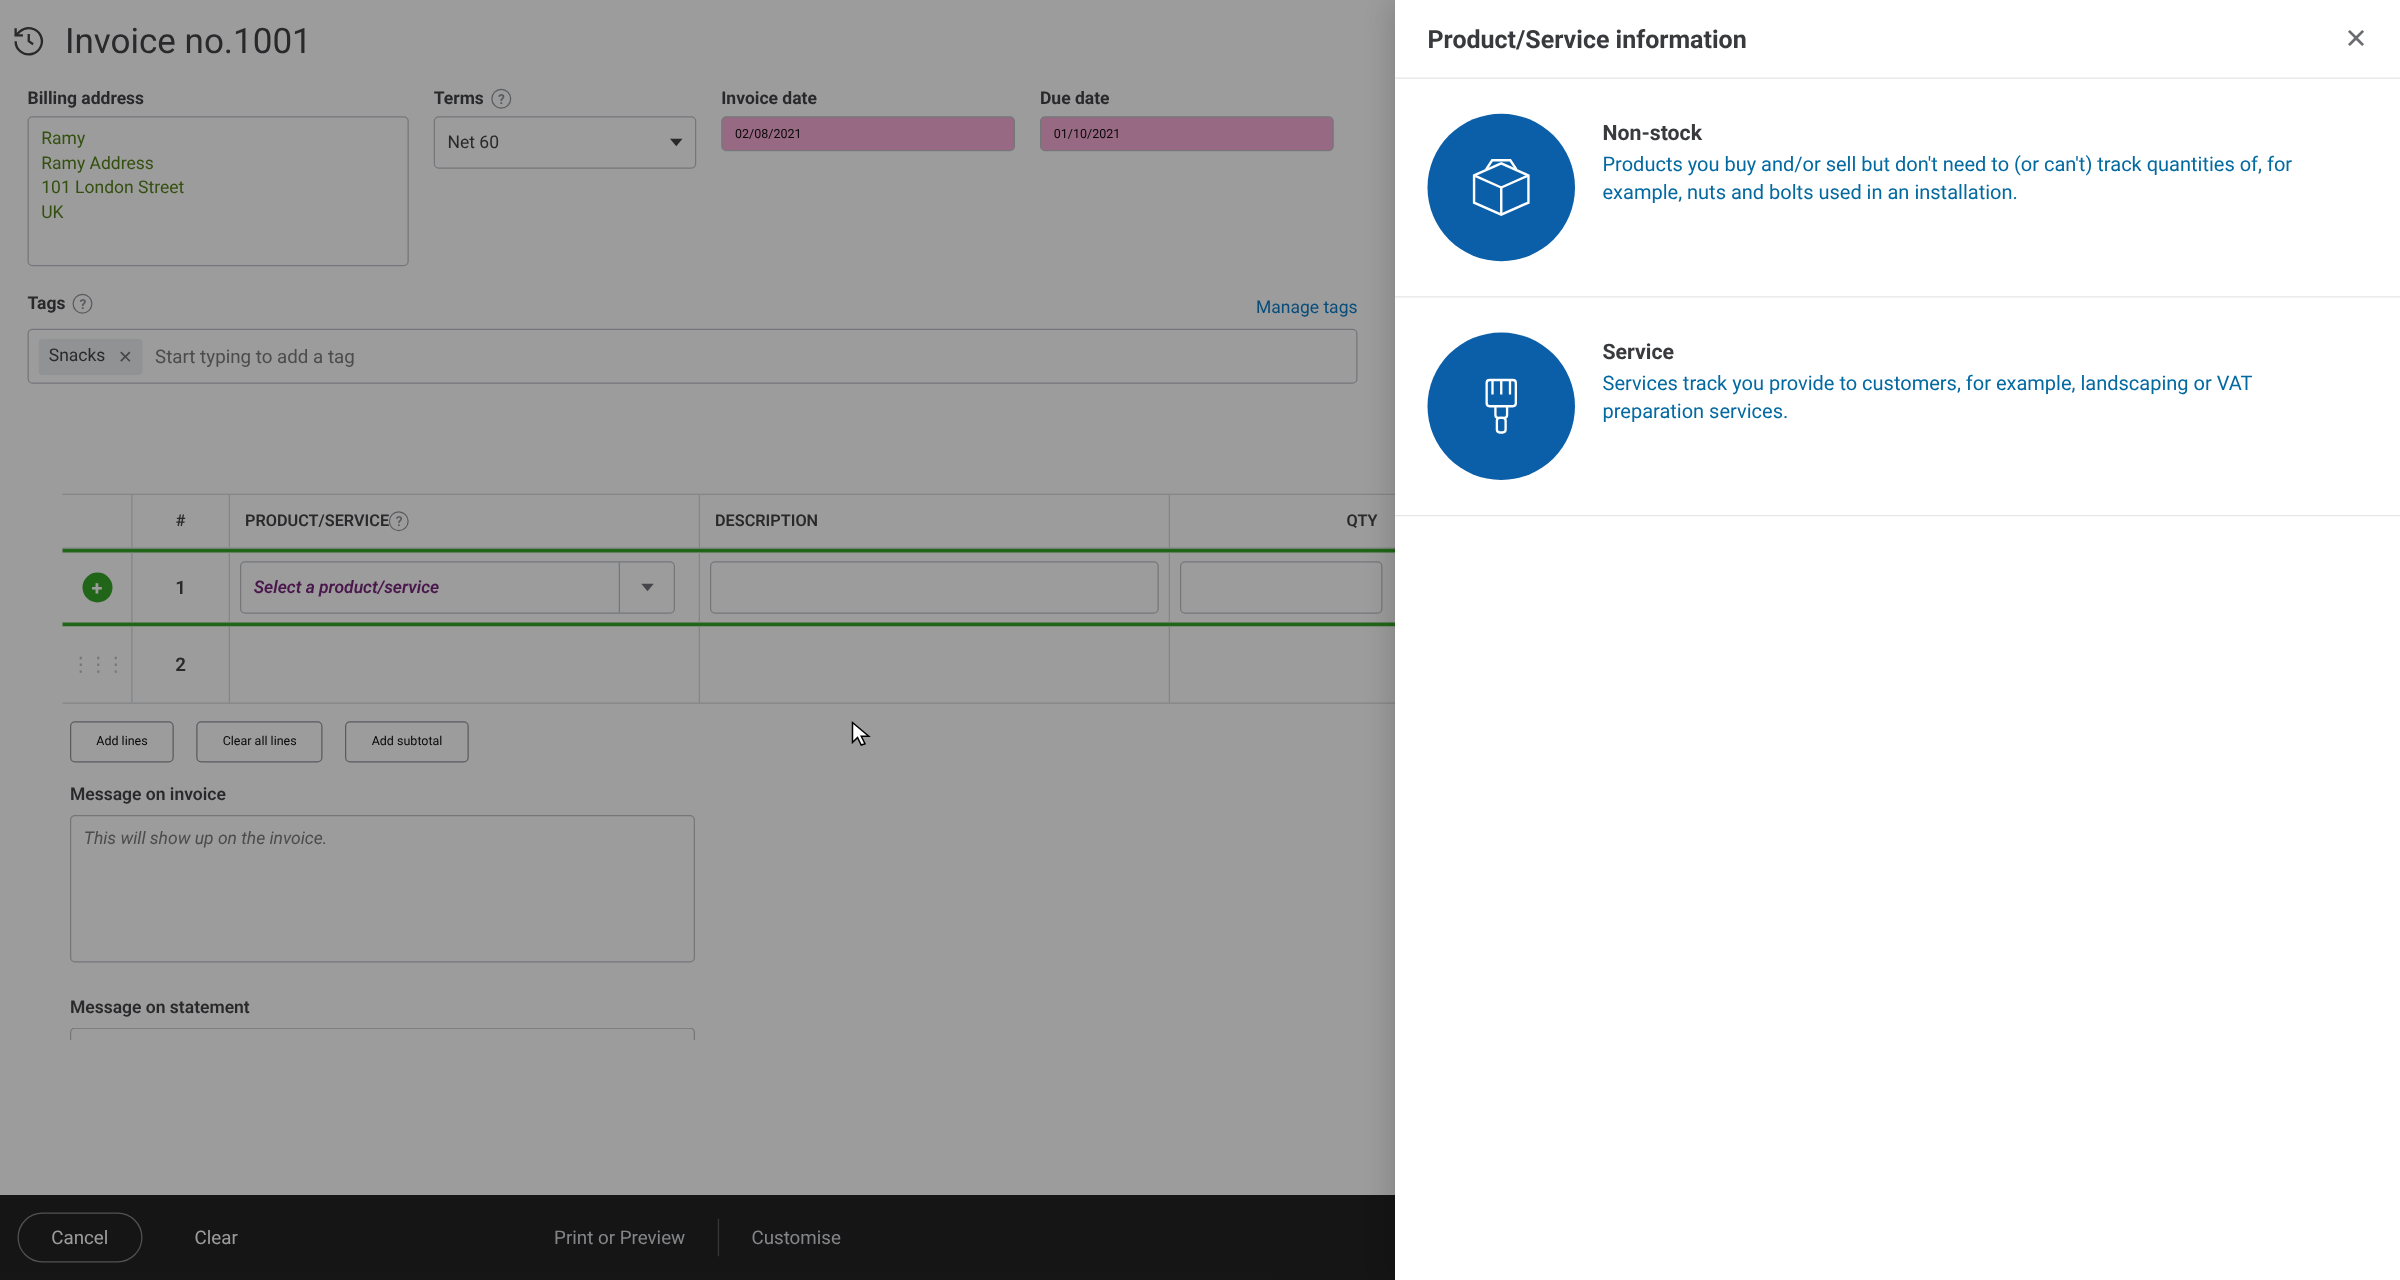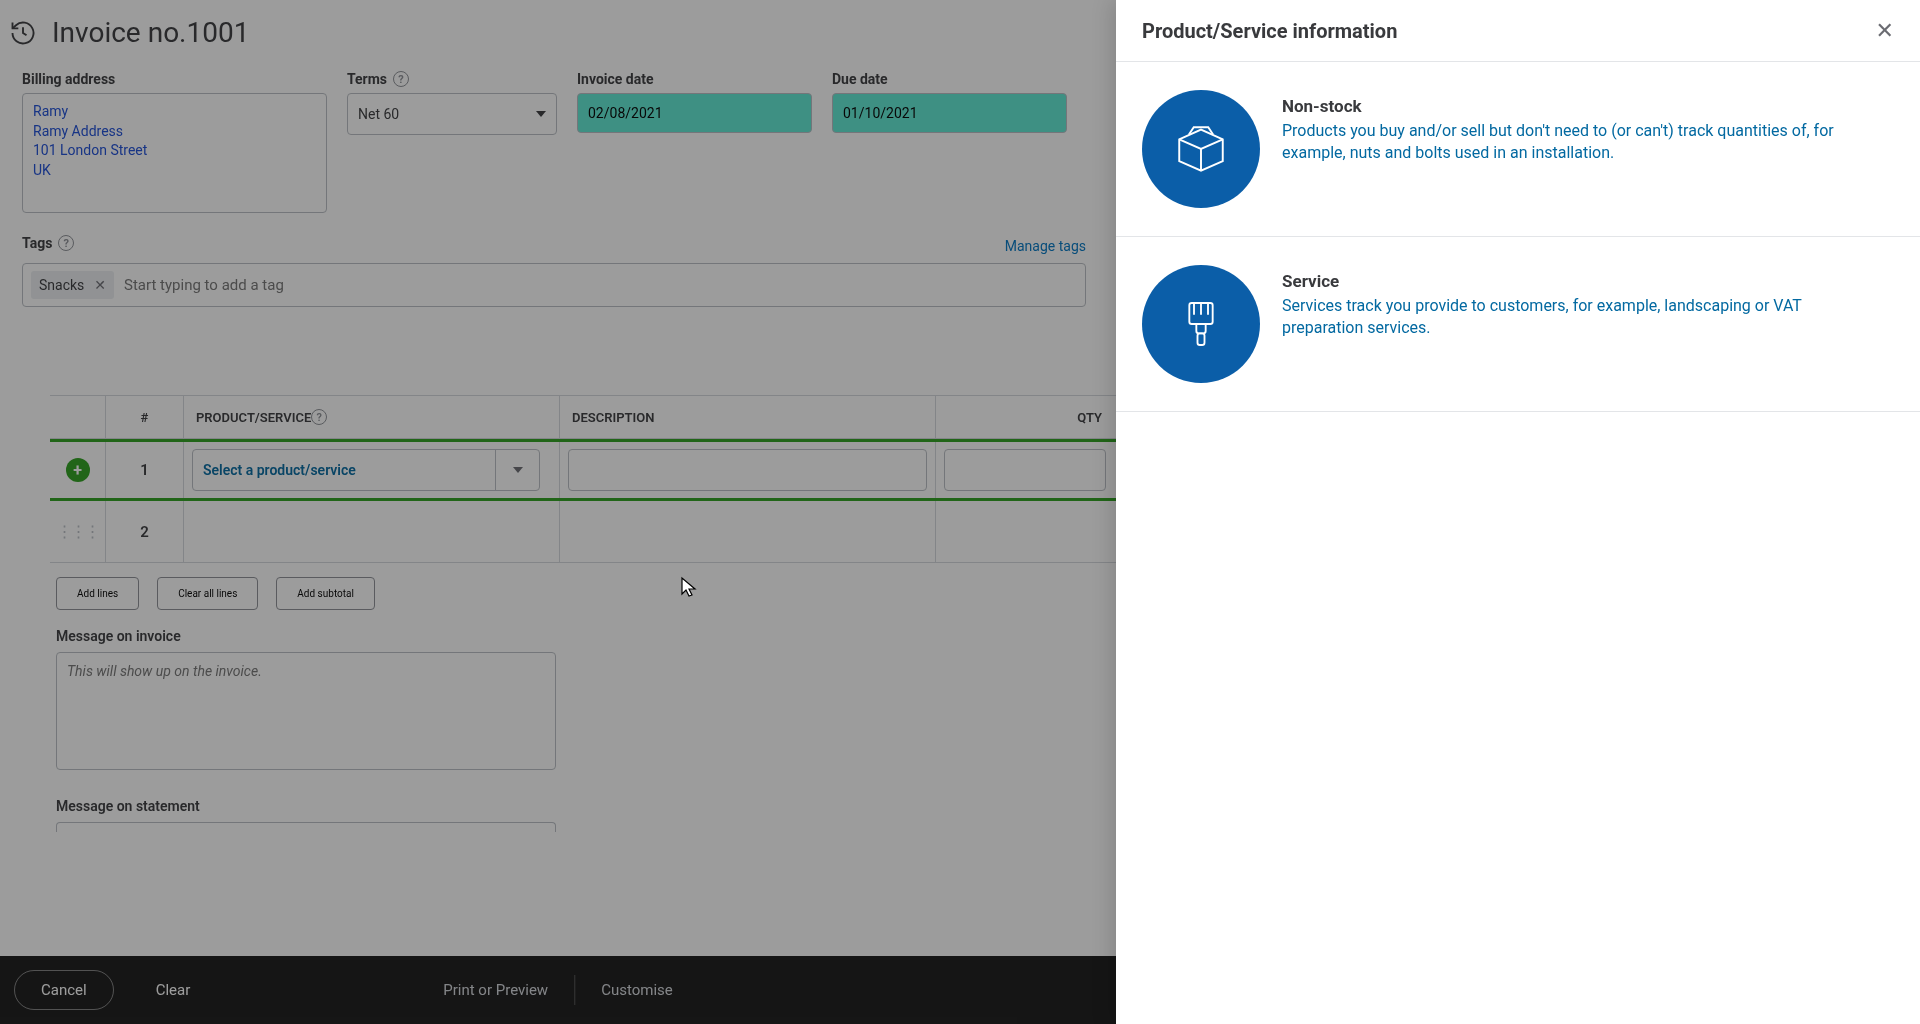--- a/index.html
+++ b/index.html
@@ -9,24 +9,24 @@
 .title-row{display:flex;align-items:center;gap:14px;padding:8px 0 22px 0}
 .history-icon{width:30px;height:30px;display:flex;align-items:center;justify-content:center}
 .title-text{font-size:28px;font-weight:400;letter-spacing:0}
 .form-row{display:flex;gap:20px;padding-left:14px}
 .fc-billing{width:305px}
 .fc-terms{width:210px}
 .fc-date{width:235px}
 .fc-due{width:235px}
 .field-label{font-size:14px;font-weight:700;color:#393a3d;display:flex;align-items:center;gap:6px;margin-bottom:6px}
 .help-ic{width:16px;height:16px;border:1px solid #8d9096;border-radius:50%;display:inline-flex;align-items:center;justify-content:center;font-size:11px;color:#8d9096}
-.textarea{width:100%;height:120px;border:1px solid #babec5;border-radius:4px;padding:8px 10px;font-size:14px;line-height:1.4;resize:none;font-family:inherit;color:#1d4ed8;background:#fff}
+.textarea{width:100%;height:120px;border:1px solid #babec5;border-radius:4px;padding:8px 10px;font-size:14px;line-height:1.4;resize:none;font-family:inherit;color:#4d7c0f;background:#fff}
 .select{width:100%;height:42px;border:1px solid #babec5;border-radius:4px;padding:0 10px;font-size:14px;background:#fff;display:flex;align-items:center;justify-content:space-between}
 .caret{width:0;height:0;border-left:5px solid transparent;border-right:5px solid transparent;border-top:6px solid #393a3d}
-.date-in{width:100%;height:40px;border:1px solid #babec5;border-radius:4px;padding:0 10px;font-size:14px;background:#5eead4}
+.date-in{width:100%;height:28px;border:1px solid #babec5;border-radius:4px;padding:0 10px;font-size:10px;background:#f9a8d4}
 .tags-area{padding:18px 14px 0 14px;max-width:1092px}
 .tags-head{display:flex;justify-content:space-between;align-items:center;margin-bottom:6px}
 .manage-link{color:#0077c5;font-size:14px;text-decoration:none}
 .tags-box{border:1px solid #babec5;border-radius:4px;height:44px;display:flex;align-items:center;padding:0 8px;gap:10px;background:#fff}
 .tag-chip{background:#eceef1;border-radius:3px;padding:6px 8px;display:flex;align-items:center;gap:10px;font-size:14px}
 .tag-x{color:#6b6c72;font-size:14px}
 .tag-input{border:none;outline:none;font-size:15px;color:#8d9096;flex:1;background:transparent}
 .line-table{margin:88px 0 0 42px}
 .thead{display:flex;border-top:1px solid #d4d7dc;border-bottom:1px solid #d4d7dc;height:44px;align-items:center;font-size:13px;text-transform:uppercase;color:#393a3d}
 .col-handle{width:56px;border-right:1px solid #d4d7dc;height:100%}
@@ -34,21 +34,21 @@
 .col-prod{width:376px;padding-left:12px;display:flex;align-items:center;height:100%;border-right:1px solid #d4d7dc;font-weight:600}
 .col-desc{width:376px;padding-left:12px;display:flex;align-items:center;height:100%;border-right:1px solid #d4d7dc;font-weight:600}
 .col-qty{width:178px;padding-right:12px;display:flex;align-items:center;justify-content:flex-end;height:100%;font-weight:600}
 .trow{display:flex;height:62px;align-items:center;border-bottom:1px solid #d4d7dc}
 .trow.active{border-top:3px solid #2ca01c;border-bottom:3px solid #2ca01c;background:#fff}
 .trow .col-handle{display:flex;align-items:center;justify-content:center}
 .add-circle{width:24px;height:24px;background:#2ca01c;border-radius:50%;color:#fff;display:flex;align-items:center;justify-content:center;font-size:16px;font-weight:bold}
 .drag-dots{color:#babec5;font-size:16px;letter-spacing:-2px}
 .row-num{font-size:15px}
 .prod-select{width:348px;height:42px;border:1px solid #babec5;border-radius:4px;display:flex;align-items:center;justify-content:space-between;background:#fff}
-.prod-ph{padding-left:10px;color:#0369a1;font-size:14px}
+.prod-ph{padding-left:10px;color:#701a75;font-style:italic;font-size:14px}
 .prod-caret{width:44px;height:100%;border-left:1px solid #babec5;display:flex;align-items:center;justify-content:center}
 .chev{width:0;height:0;border-left:5px solid transparent;border-right:5px solid transparent;border-top:6px solid #6b6c72}
 .cell-input{width:calc(100% - 16px);height:42px;border:1px solid #babec5;border-radius:4px;margin:0 8px;background:#fff}
 .btn-row{display:flex;gap:18px;margin:14px 0 0 6px}
 .pill-btn{border:1px solid #8d9096;background:#fff;border-radius:4px;padding:10px 20px;font-size:10px;cursor:pointer}
 .msg-sec{margin:18px 0 0 6px}
 .msg-label{font-size:14px;font-weight:600;margin-bottom:8px}
 .msg-ta{width:500px;height:118px;border:1px solid #babec5;border-radius:4px;padding:10px;font-size:14px;font-style:italic;color:#8d9096;resize:none;font-family:inherit}
 .stmt-label{font-size:14px;font-weight:600;margin:24px 0 8px 6px}
 .stmt-ta-cut{width:500px;height:10px;border:1px solid #babec5;border-top-left-radius:4px;border-top-right-radius:4px;border-bottom:none;margin-left:6px}

